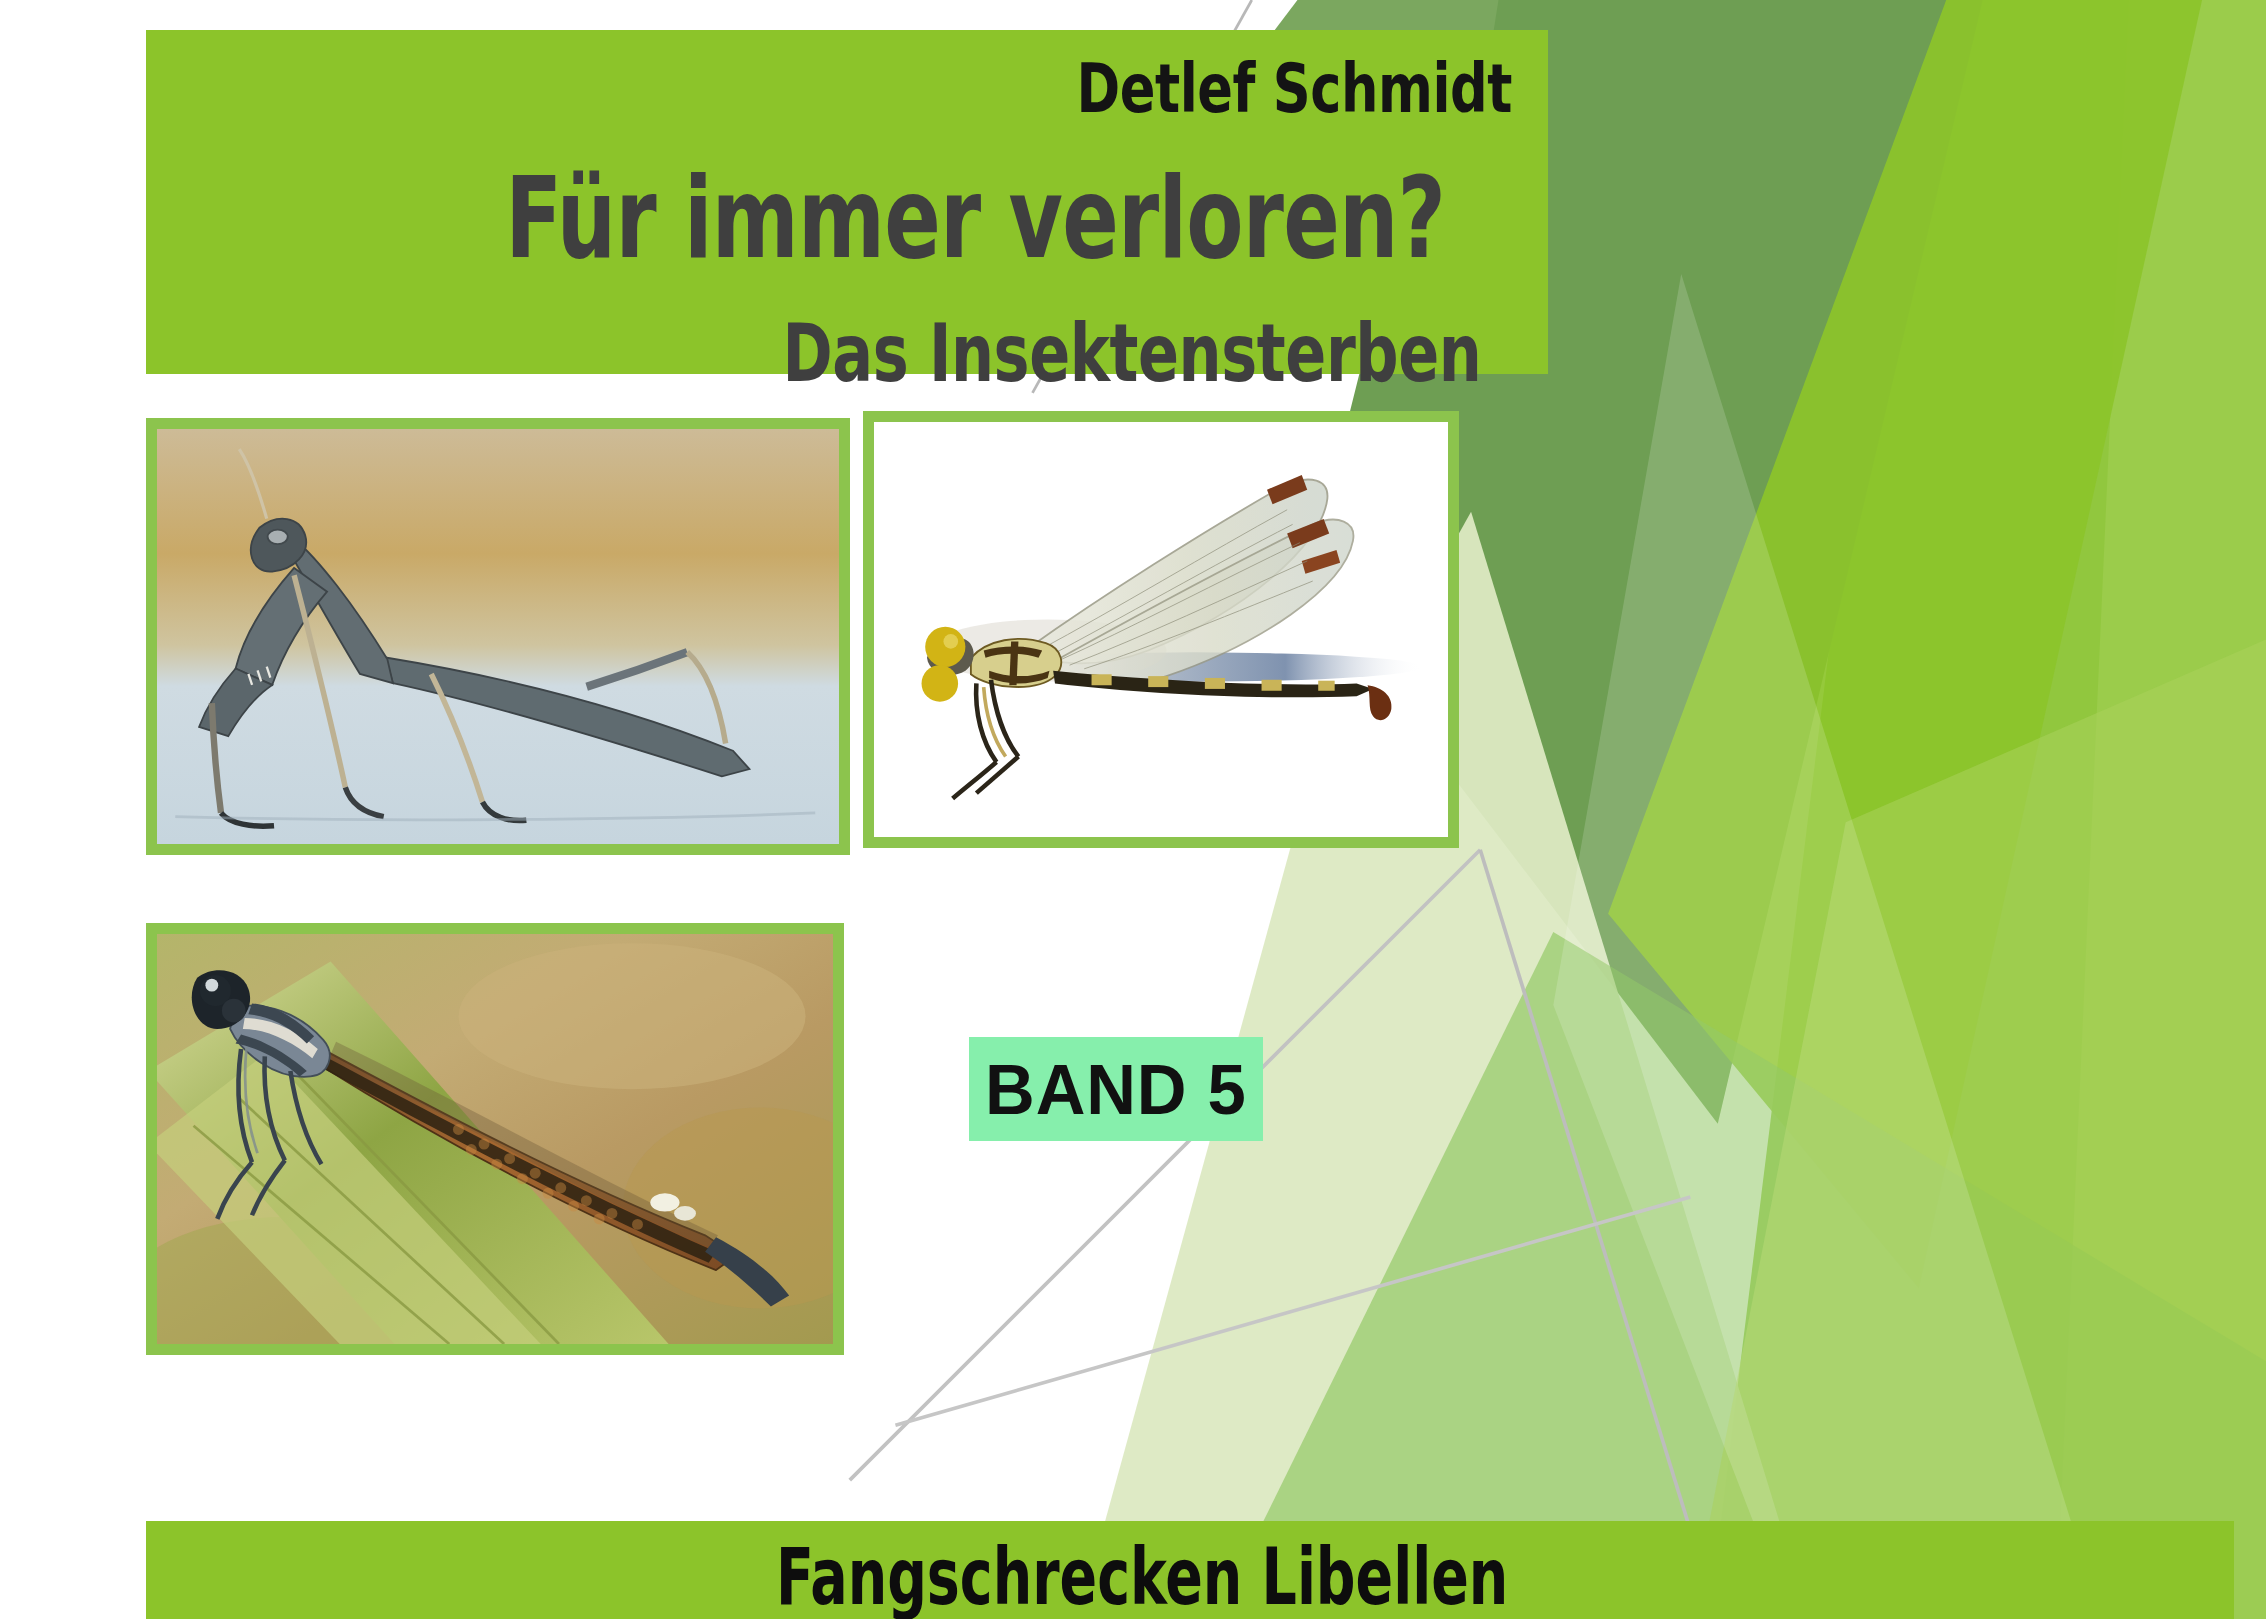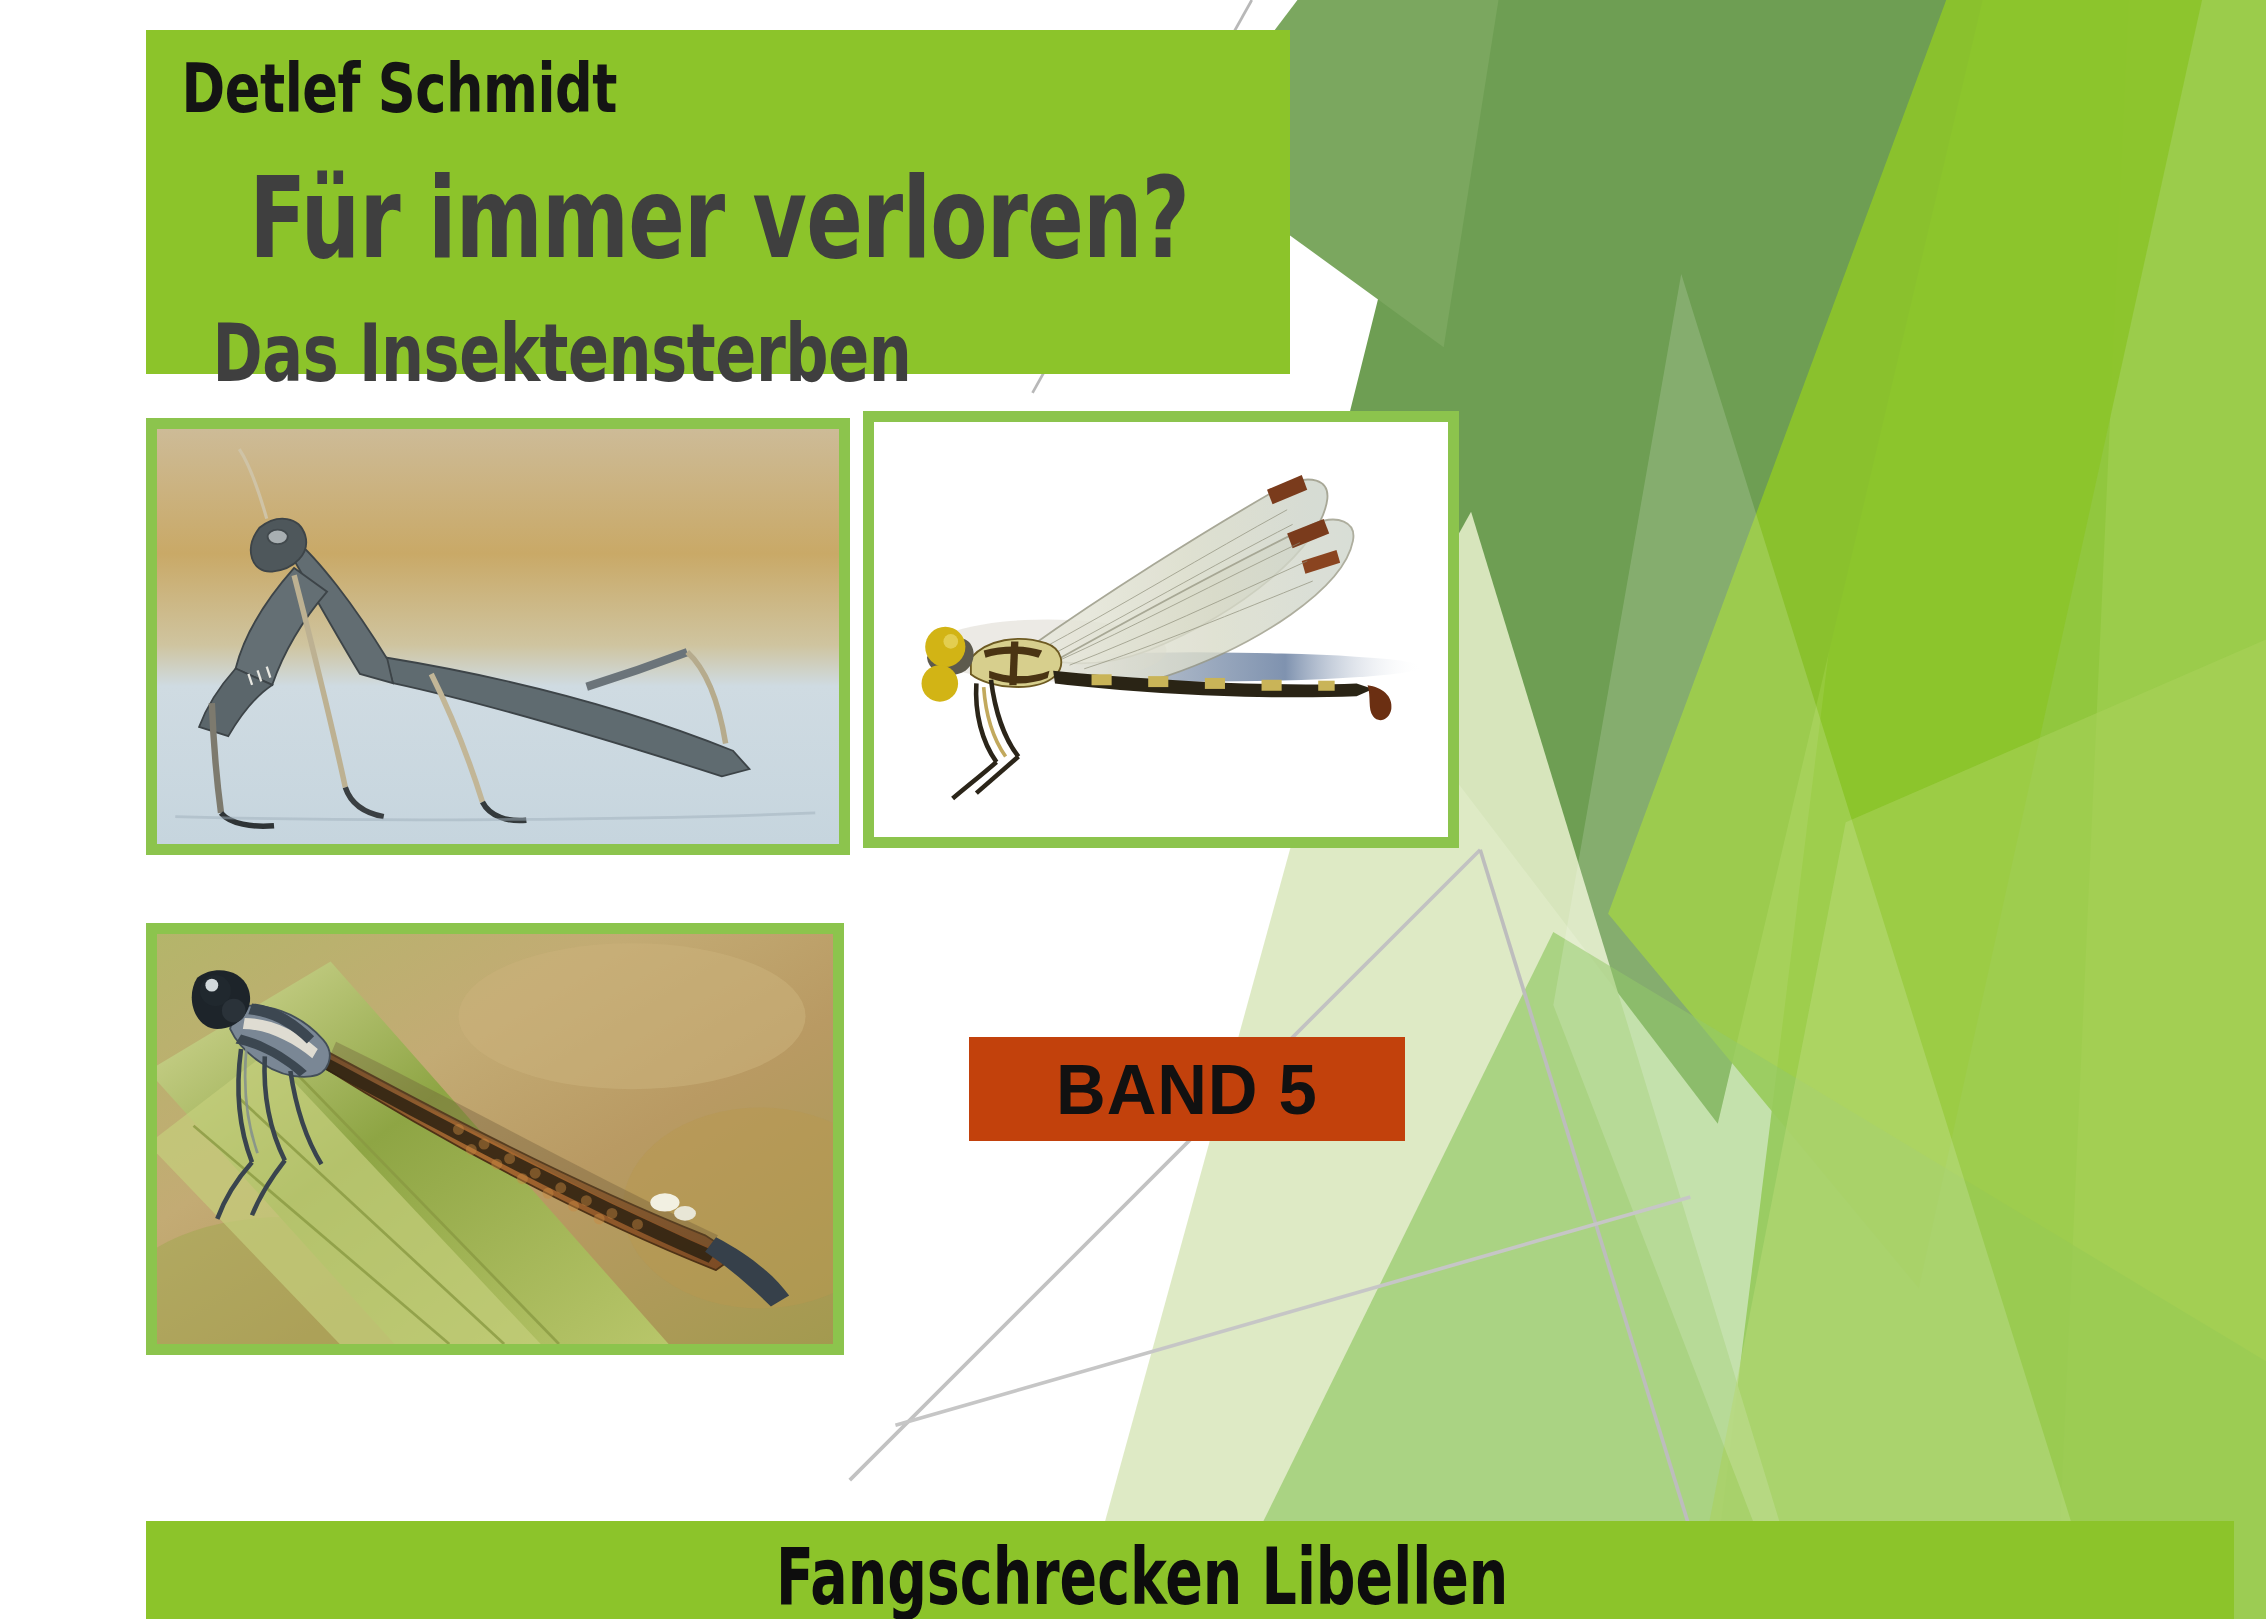--- a/index.html
+++ b/index.html
@@ -12,25 +12,25 @@
     overflow:hidden;
   }
 
   
   #bg-deco{position:absolute;inset:0;width:100%;height:100%;}
 
   
   .title-banner{
     position:absolute;
     left:146px;top:30px;
-    width:1144px;height:344px;
+    width:1402px;height:344px;
     background:#8CC42A;
     z-index:5;
     display:flex;flex-direction:column;
-    align-items:flex-start;justify-content:flex-start;
+    align-items:flex-end;justify-content:flex-start;
     padding-top:20px;box-sizing:border-box;
   }
   .author{
     font-size:68px;font-weight:bold;color:#141414;
     letter-spacing:-0.5px;line-height:1.02;
     font-family:"DejaVu Sans Condensed","Liberation Sans Narrow","Liberation Sans",sans-serif;
     transform:scaleX(.86);transform-origin:center;
     white-space:nowrap;margin-top:3.7px;
   }
   .maintitle{
@@ -62,22 +62,22 @@
   #photo-mantis{left:146px;top:418px;width:704px;height:437px;}
   #photo-damsel-white{left:863px;top:411px;width:596px;height:437px;}
   #photo-damsel-leaf{left:146px;top:923px;width:698px;height:432px;}
 
   .photo svg{display:block;width:100%;height:100%;}
 
   
   .band-badge{
     position:absolute;z-index:6;
     left:969px;top:1037px;
-    width:436px;height:104px;
-    background:#c2410c;
+    width:294px;height:104px;
+    background:#86efac;
     display:flex;align-items:center;justify-content:center;
   }
   .band-badge span{
     font-size:71px;font-weight:bold;color:#111;
     letter-spacing:0.9px;
     font-family:"Liberation Sans",sans-serif;
     transform:scaleX(.97);
   }
 
   

